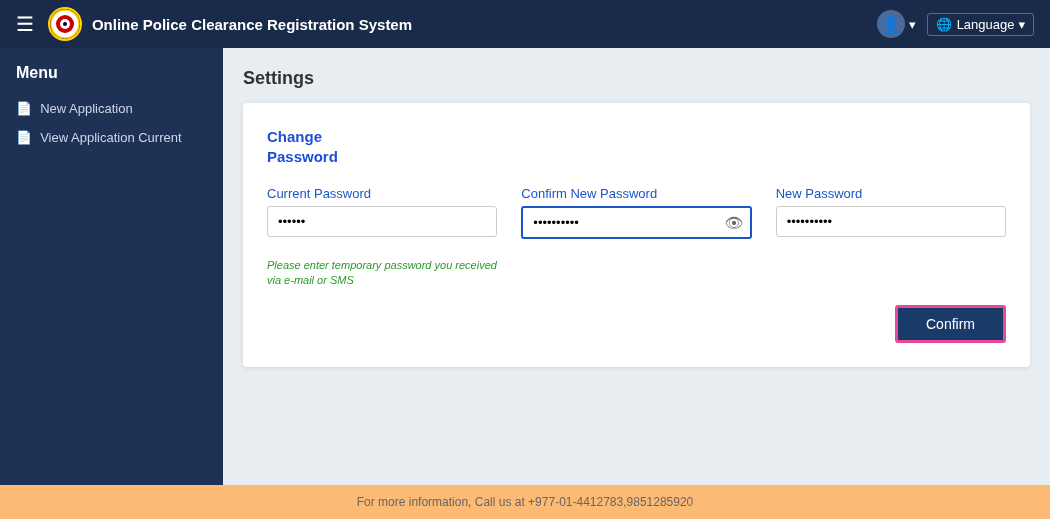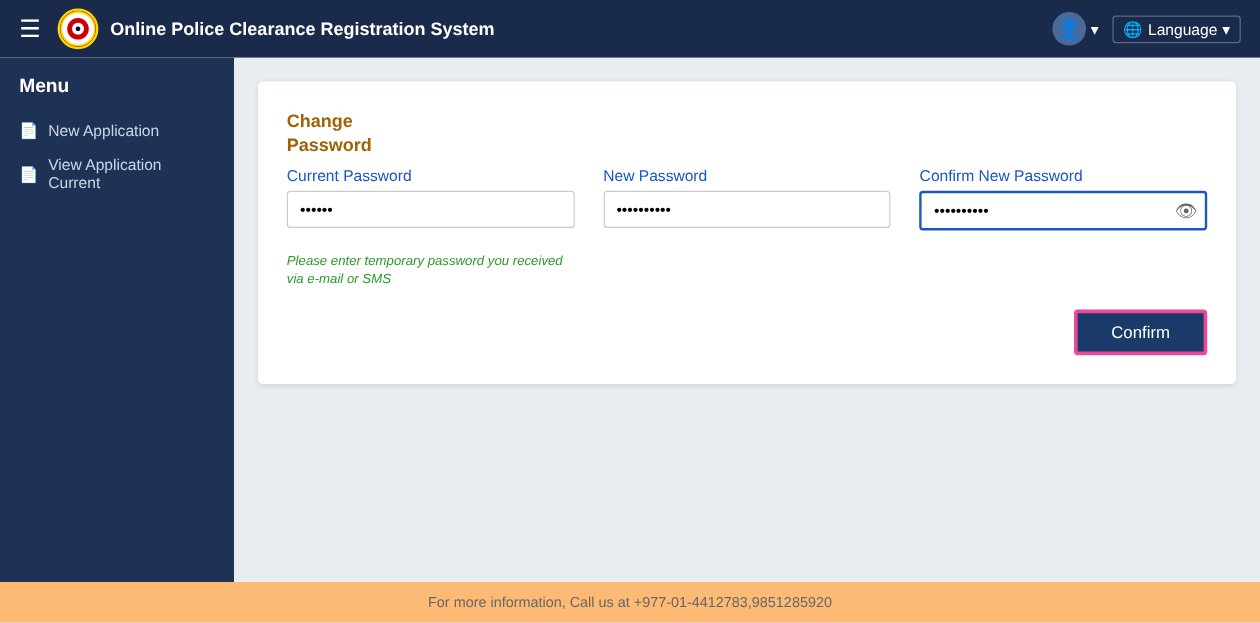--- a/index.html
+++ b/index.html
@@ -88,21 +88,21 @@
     
     .main-layout {
       display: flex;
       flex: 1;
       overflow: hidden;
     }
 
     
     .sidebar {
       background: #1e3256;
-      width: 195px;
+      width: 223px;
       flex-shrink: 0;
       padding-top: 8px;
     }
     .sidebar-menu-label {
       color: white;
       font-size: 16px;
       font-weight: bold;
       padding: 8px 16px 12px;
     }
     .sidebar-item {
@@ -138,22 +138,22 @@
     .card {
       background: white;
       border-radius: 4px;
       padding: 24px;
       box-shadow: 0 1px 4px rgba(0,0,0,0.1);
     }
 
     .card-section-title {
       font-size: 15px;
       font-weight: bold;
-      color: #a16207;
-      margin-bottom: 8px;
+      color: #1d4ed8;
+      margin-bottom: 20px;
       line-height: 1.3;
     }
 
     .form-row {
       display: flex;
       gap: 24px;
       margin-bottom: 8px;
     }
 
     .form-group {
@@ -267,43 +267,44 @@
       <span class="sidebar-item-icon">📄</span>
       <span>New Application</span>
     </div>
     <div class="sidebar-item">
       <span class="sidebar-item-icon">📄</span>
       <span>View Application Current</span>
     </div>
   </div>
 
   <div class="content-area">
+    <div class="settings-page-title">Settings</div>
     <div class="card">
       <div class="card-section-title">Change<br>Password</div>
       <div class="form-row">
 
         <div class="form-group">
           <label class="form-label">Current Password</label>
           <input type="password" class="form-input" value="••••••" style="">
           <div class="helper-text">Please enter temporary password you received via e-mail or SMS</div>
-        </div>
-
-        <div class="form-group">
-          <label class="form-label">New Password</label>
-          <input type="password" class="form-input" value="••••••••••" style="">
         </div>
 
         <div class="form-group">
           <label class="form-label">Confirm New Password</label>
           <div class="input-with-icon">
             <input type="password" class="form-input active-border" value="••••••••••" style="">
             <span class="input-eye-icon">👁</span>
           </div>
         </div>
 
+        <div class="form-group">
+          <label class="form-label">New Password</label>
+          <input type="password" class="form-input" value="••••••••••" style="">
+        </div>
+
       </div>
 
       <div class="form-actions">
         <button class="confirm-button">Confirm</button>
       </div>
     </div>
   </div>
 
 </div>
 

